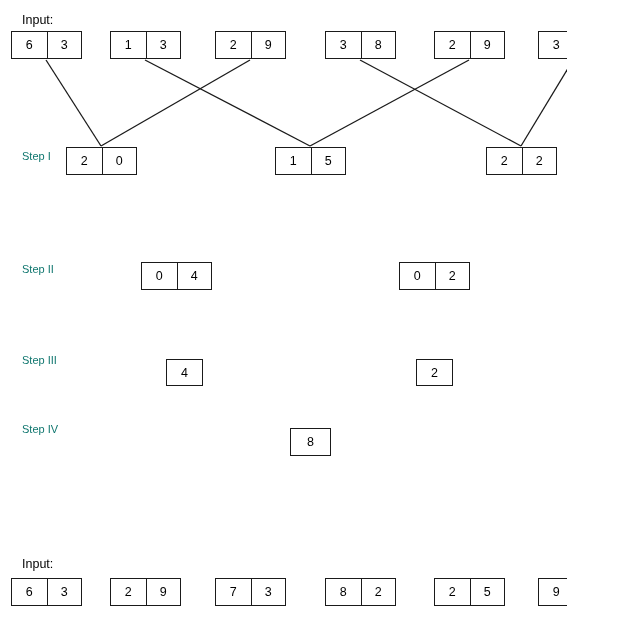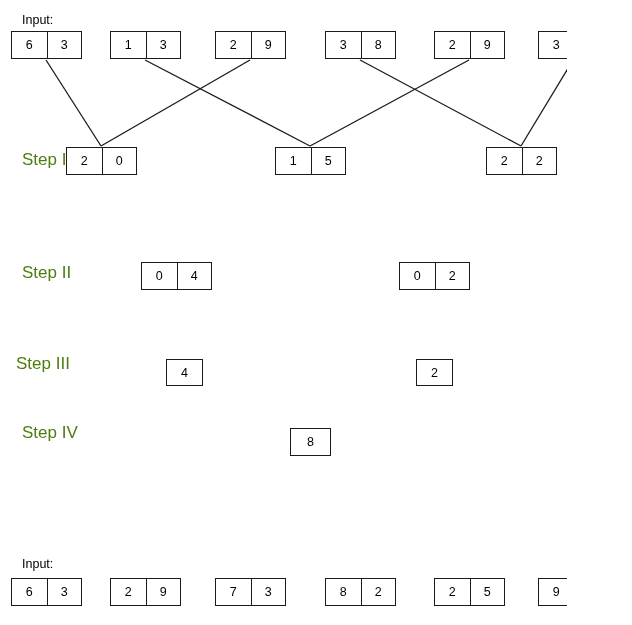--- a/index.html
+++ b/index.html
@@ -27,22 +27,22 @@
   }
   .caption {
     position: absolute;
     font-size: 12.5px;
     color: #000000;
     white-space: nowrap;
     line-height: 1;
   }
   .step-label {
     position: absolute;
-    font-size: 17px;
-    color: #4d7c0f;
+    font-size: 11px;
+    color: #0f766e;
     white-space: nowrap;
     line-height: 1;
   }
   .cellbox {
     position: absolute;
     display: flex;
     box-sizing: border-box;
     border: 1.6px solid #1a1a1a;
     background: #ffffff;
   }
@@ -131,21 +131,21 @@
       <div class="cellbox w2" style="left: 141px; top: 262px;">
         <div class="cell">0</div>
         <div class="cell">4</div>
       </div>
       <div class="cellbox w2" style="left: 399px; top: 262px;">
         <div class="cell">0</div>
         <div class="cell">2</div>
       </div>
     </div>
 
-  <div class="step-label" style="left:16px; top:355px;">Step III</div>
+  <div class="step-label" style="left:22px; top:355px;">Step III</div>
   <div id="step3-boxes">
       <div class="cellbox w1" style="left: 166px; top: 359px;">
         <div class="cell">4</div>
       </div>
       <div class="cellbox w1" style="left: 416px; top: 359px;">
         <div class="cell">2</div>
       </div>
     </div>
 
   <div class="step-label" style="left:22px; top:424px;">Step IV</div>

